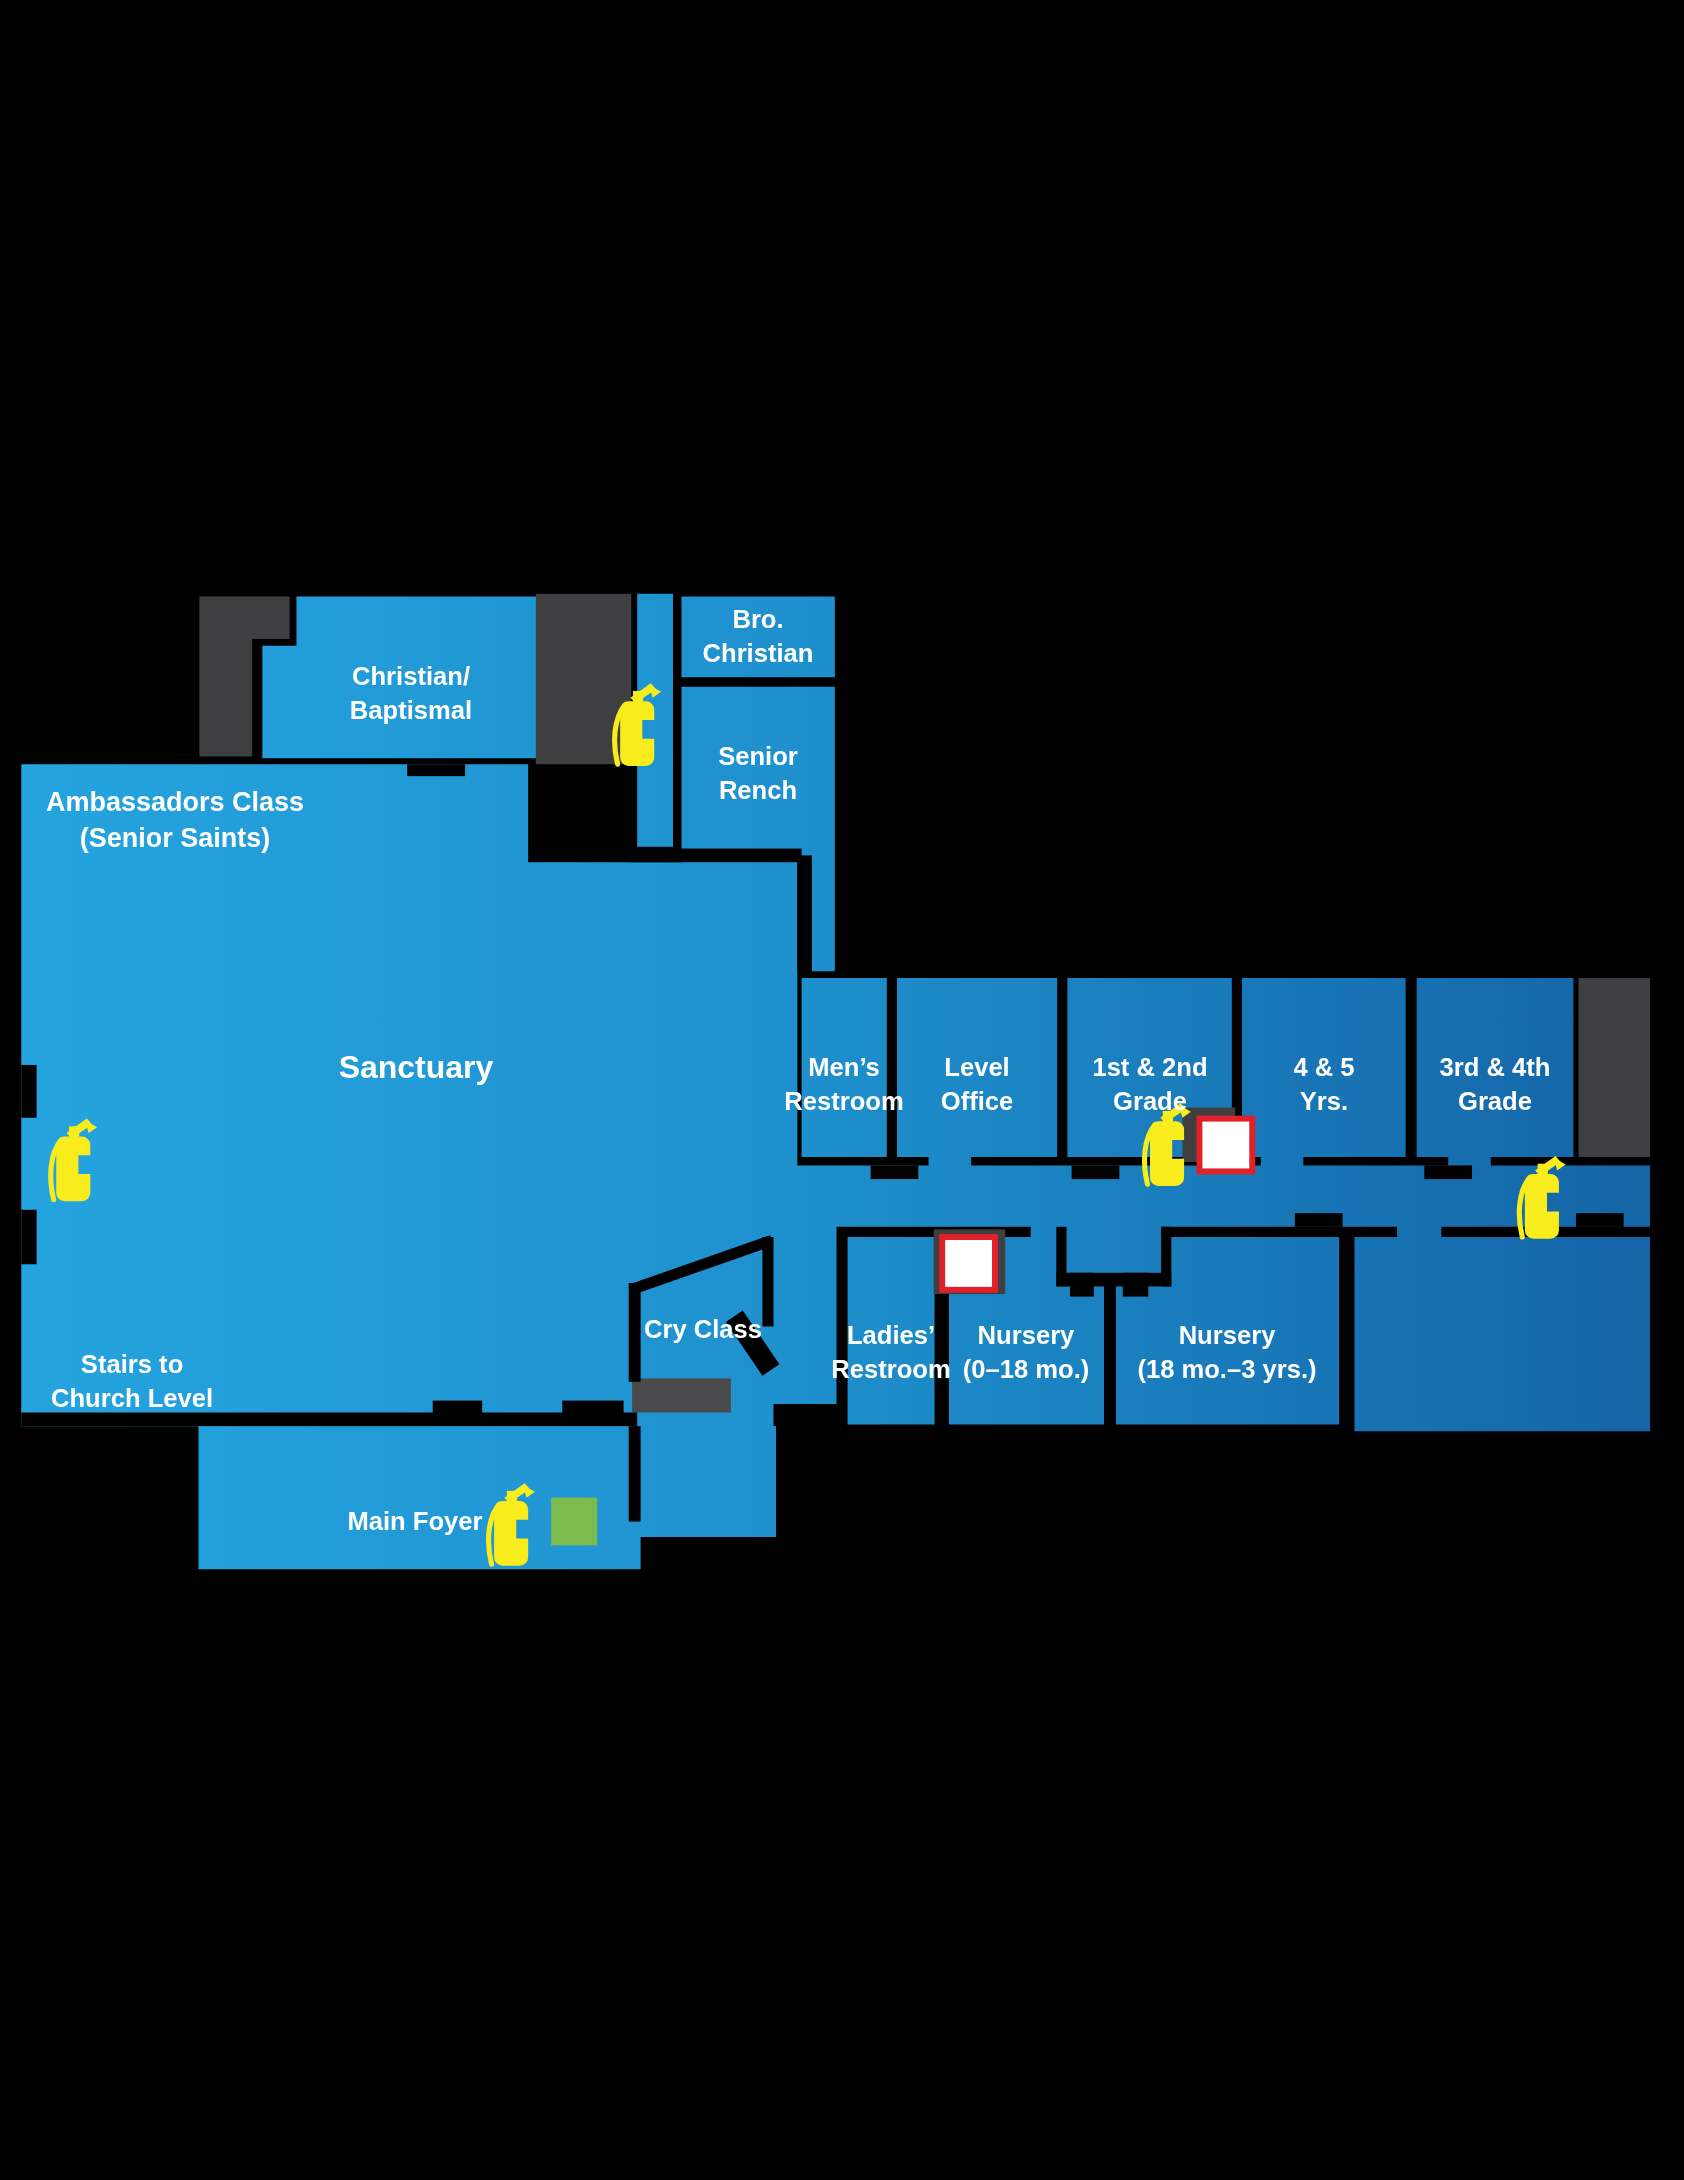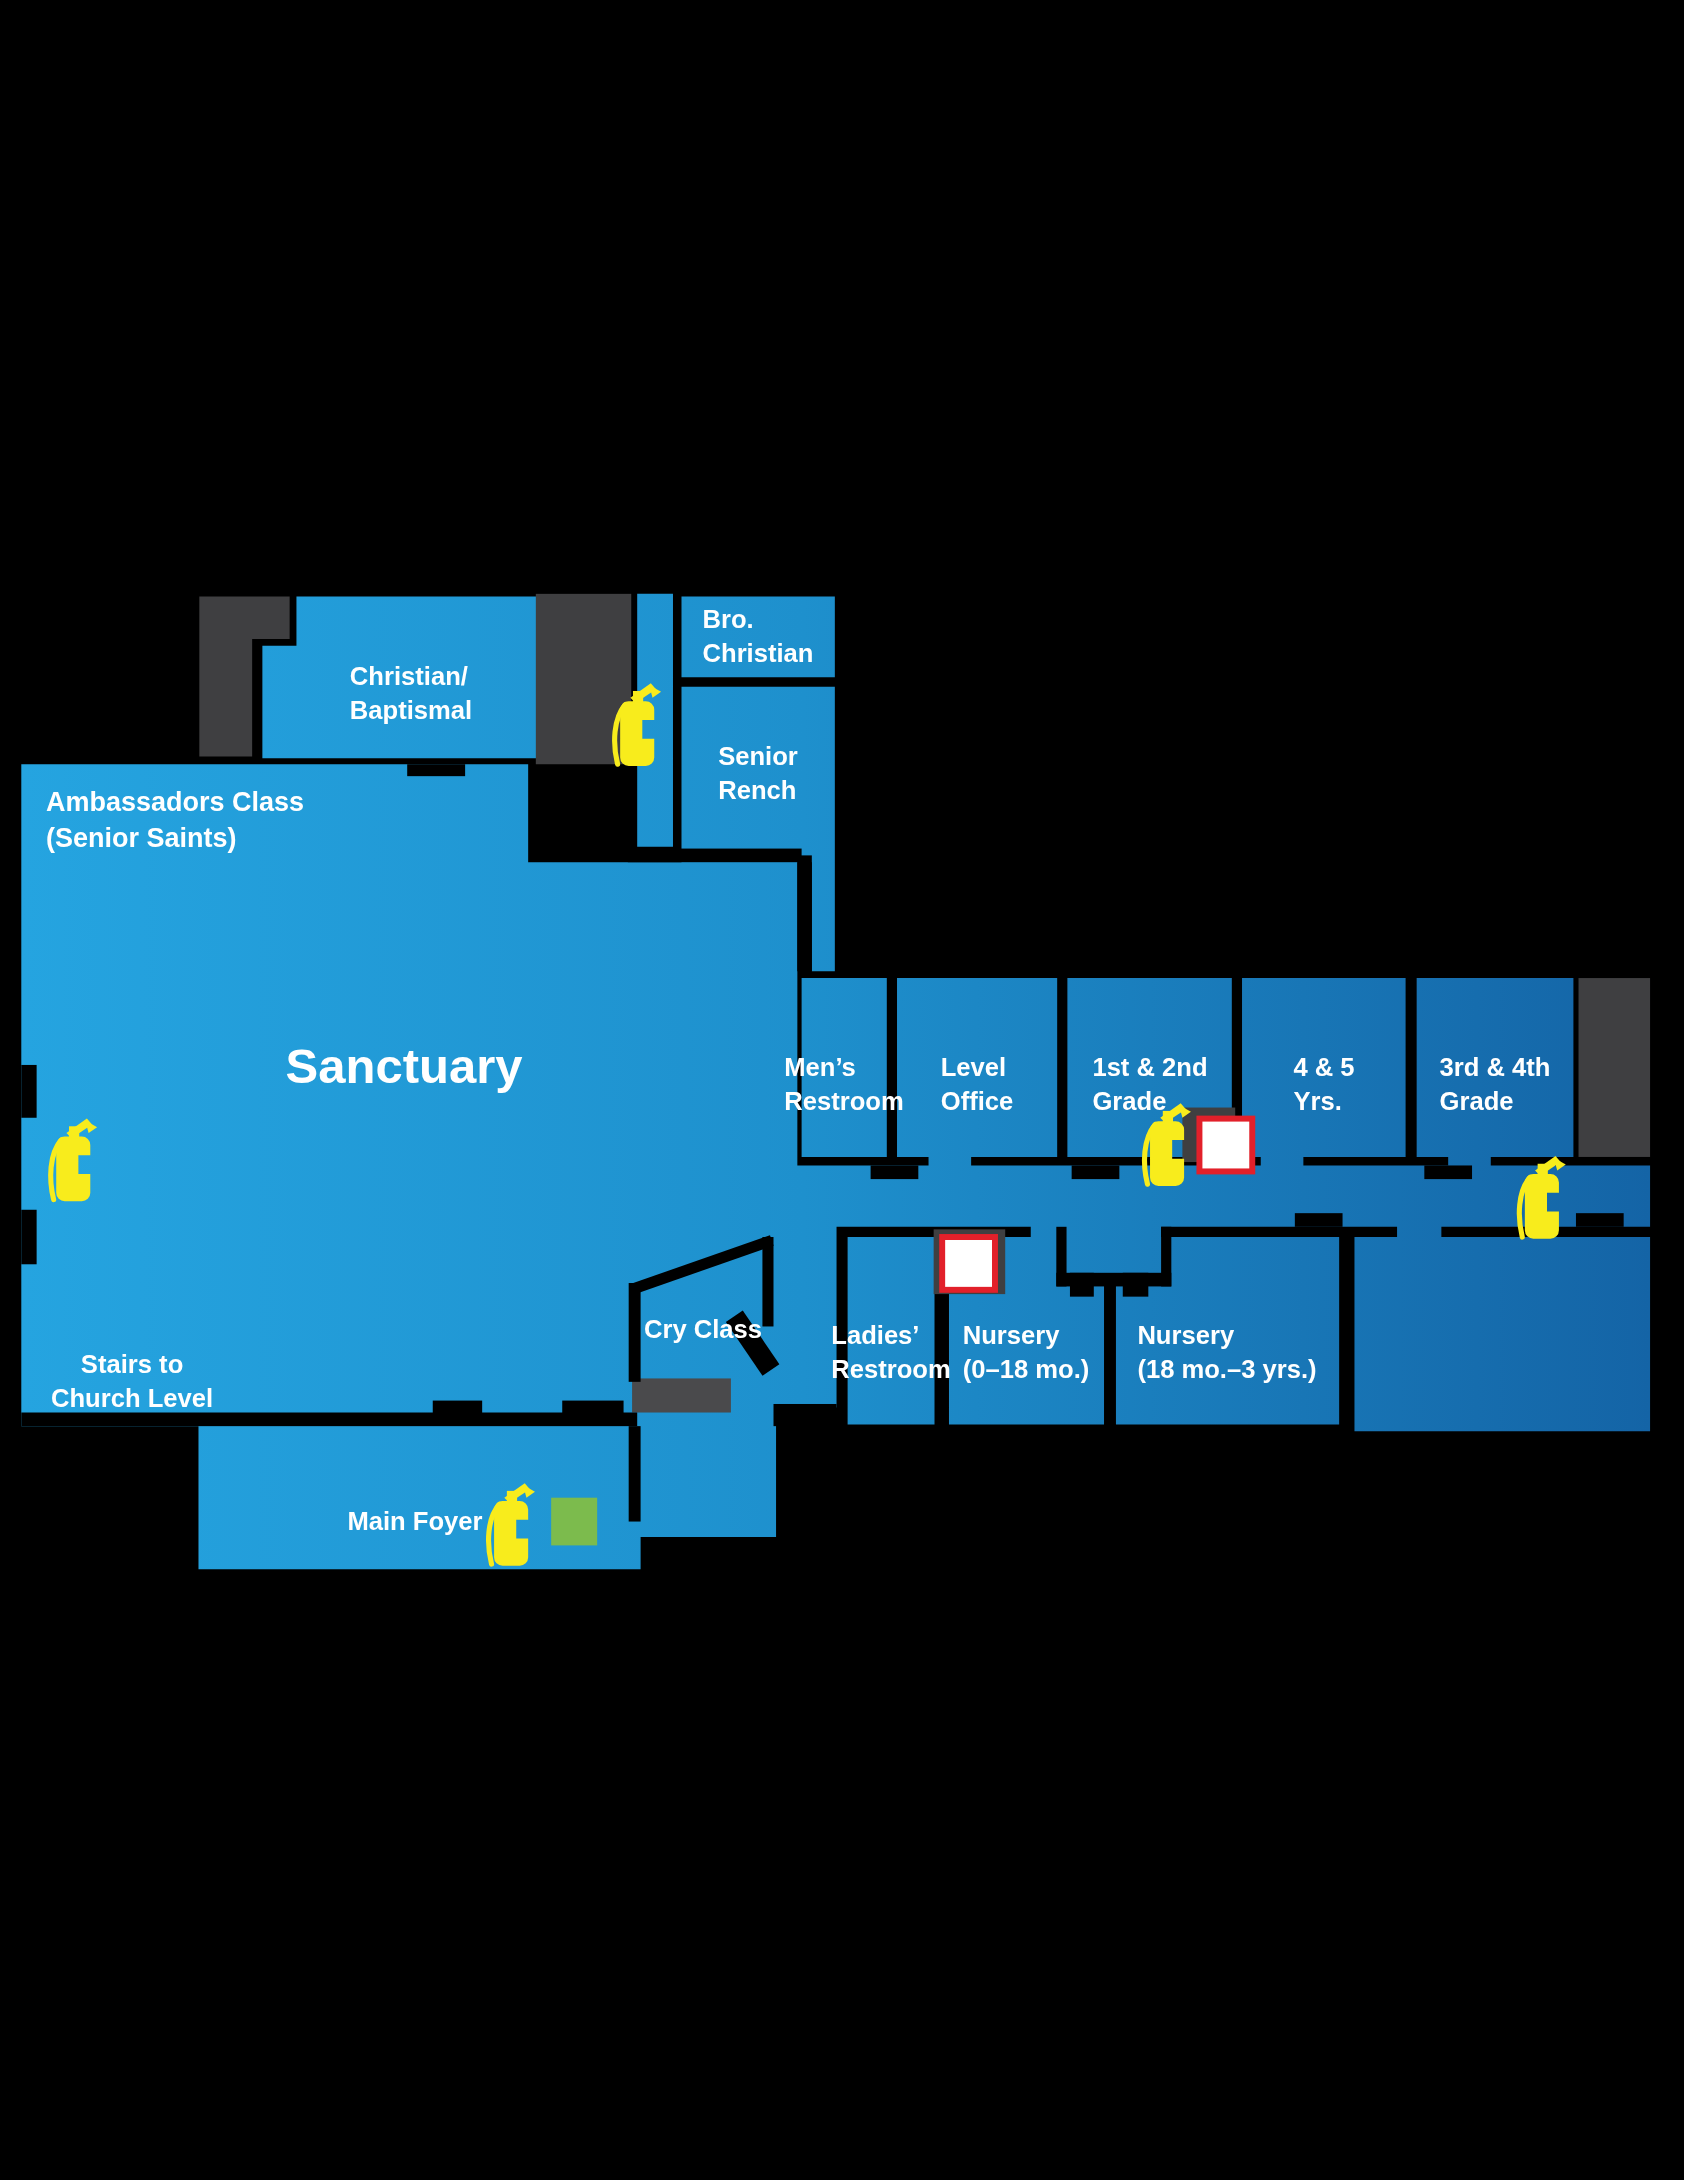--- a/index.html
+++ b/index.html
@@ -1,21 +1,21 @@
 <!DOCTYPE html>
 <html style="font-size:13.6px"><head>
 <meta charset="utf-8">
 <style>
   html,body{margin:0;padding:0;background:#000;}
   #stage{position:relative;width:1685px;height:2181px;background:#000;overflow:hidden;
          font-family:"Liberation Sans",sans-serif;}
   #floor-svg{position:absolute;left:0;top:0;}
   .lbl{position:absolute;transform:translate(-50%,-50%);color:#fff;
-       font:700 25.6px/1.34 "Liberation Sans",sans-serif;white-space:nowrap;}
-  .lbl.big{font-size:49px;}
+       font:700 25.6px/1.34 "Liberation Sans",sans-serif;text-align:center;white-space:nowrap;}
+  .lbl.big{font-size:32px;margin-left:12px;}
   .lbl.med{font-size:27px;}
   .lbl.leftal{transform:translate(0,-50%);text-align:center;}
   .lbl span{display:block;}
 </style>
 </head>
 <body>
 
 <div id="stage">
 
   <svg id="floor-svg" width="1685" height="2181" viewBox="0 0 1978 2560">

